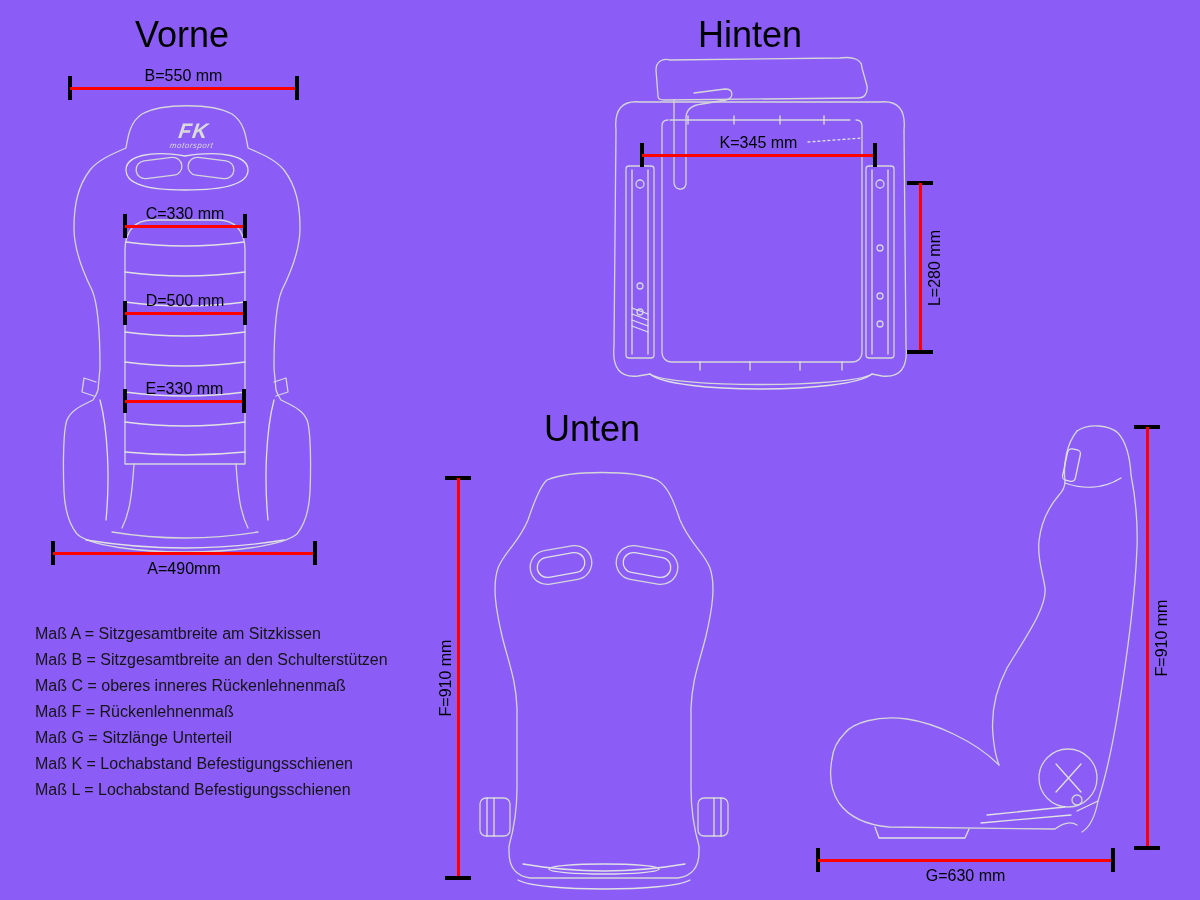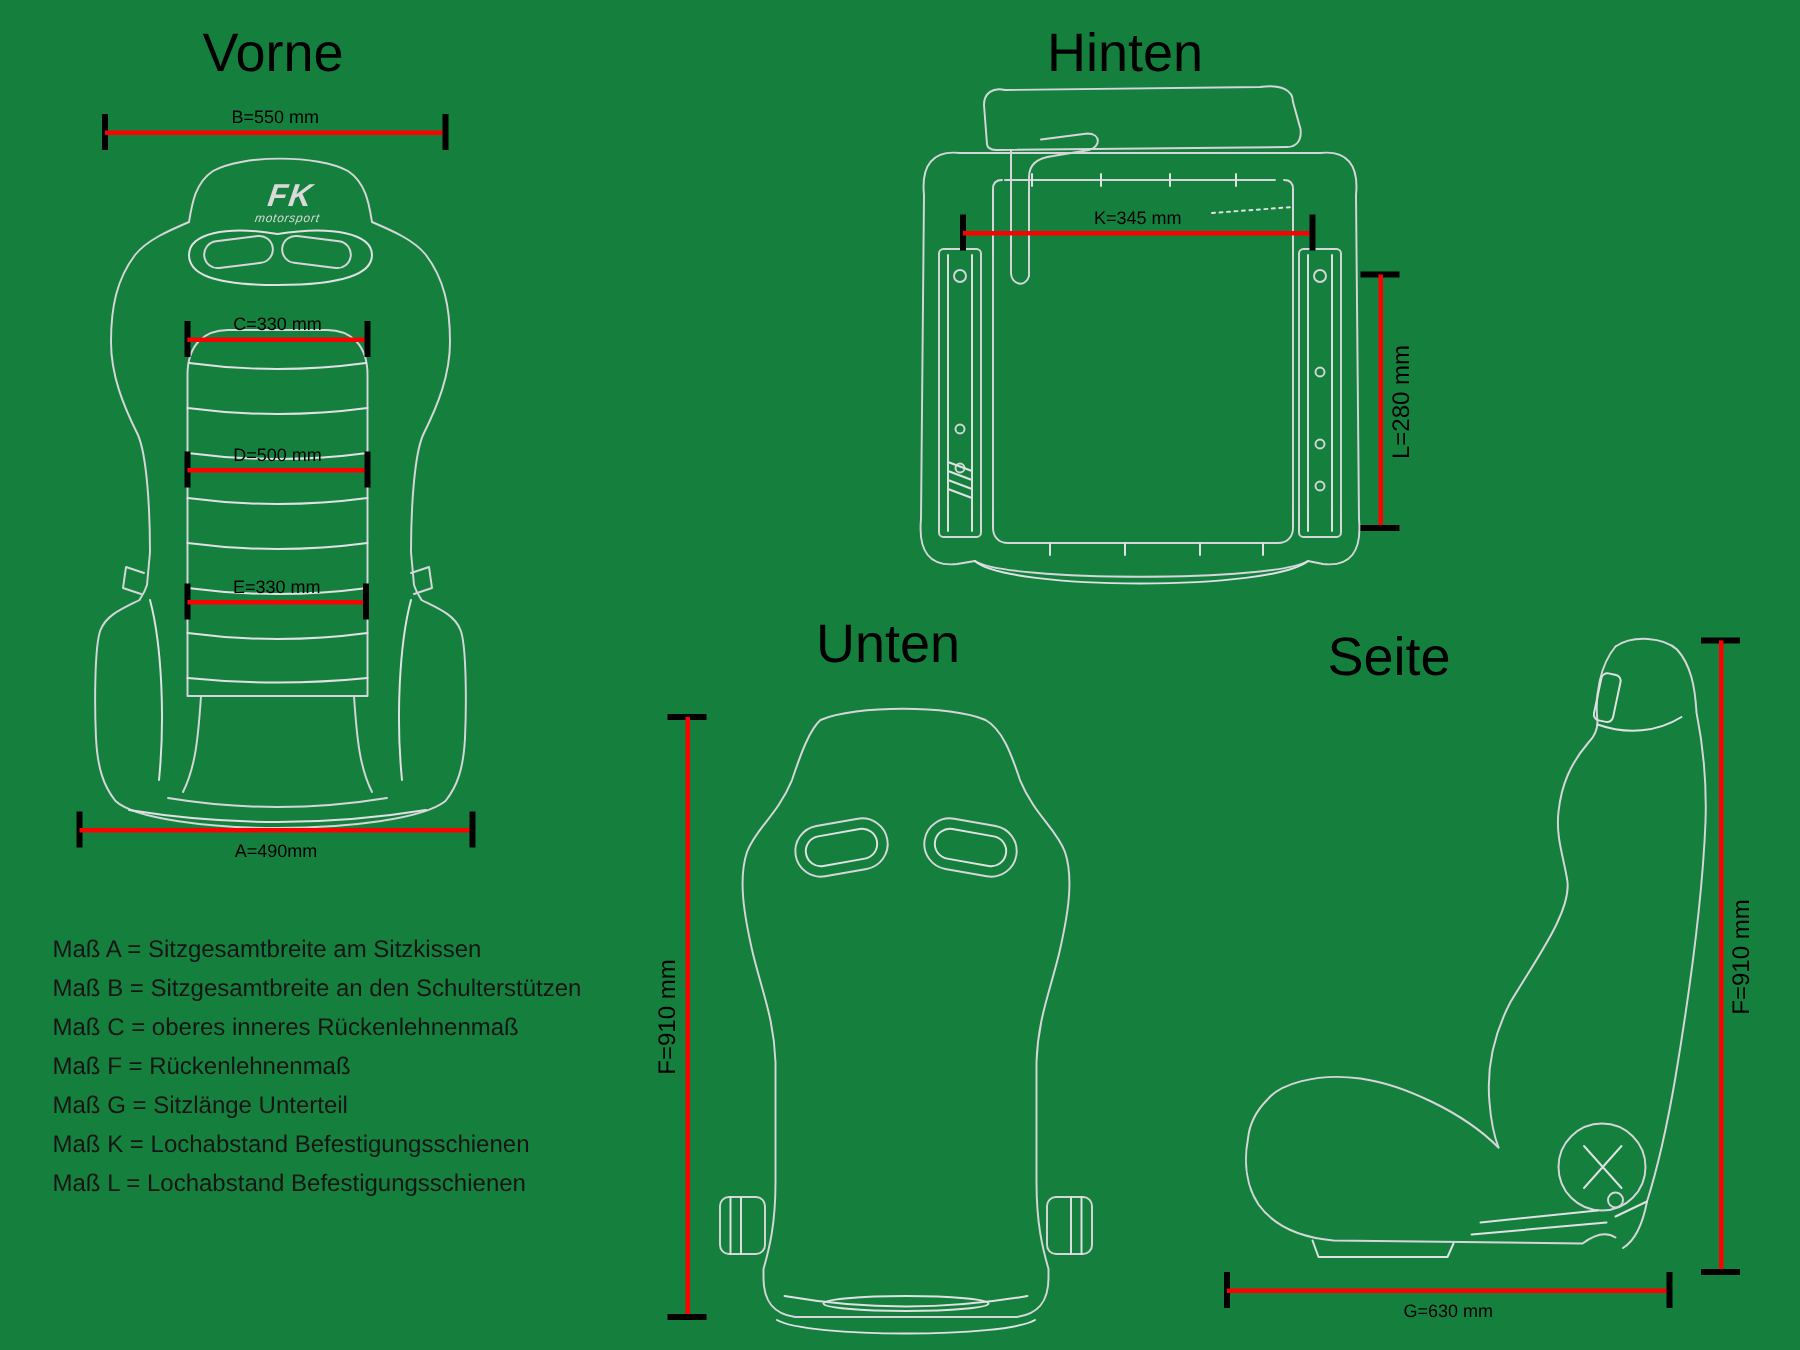--- a/index.html
+++ b/index.html
@@ -1,28 +1,28 @@
 <!DOCTYPE html>
 <html><head>
 <meta charset="utf-8">
 <style>
   *{margin:0;padding:0;box-sizing:border-box}
   html,body{background:#fff}
   body{font-family:"Liberation Sans",sans-serif;color:#000}
-  .canvas{position:relative;width:1200px;height:900px;background:#15803d;overflow:hidden}
+  .canvas{position:relative;width:1200px;height:900px;background:#8b5cf6;overflow:hidden}
 
   .view-title{position:absolute;width:260px;text-align:center;font-size:36px;font-weight:400;color:#000}
 
   
   .dimh{position:absolute;height:0}
   .dimh .line{position:absolute;left:0;right:0;top:-1.5px;height:3px;background:#ff0000}
   .dimh .tick{position:absolute;top:-12px;width:4px;height:24px;background:#000}
   .dimh .tick.l{left:-2px}
   .dimh .tick.r{right:-2px}
-  .dimh .lbl{position:absolute;left:0;right:0;text-align:center;font-size:12px;white-space:nowrap;color:#000}
+  .dimh .lbl{position:absolute;left:0;right:0;text-align:center;font-size:16px;white-space:nowrap;color:#000}
   .dimh .lbl.above{bottom:3px}
   .dimh .lbl.below{top:7px}
 
   
   .dimv{position:absolute;width:0}
   .dimv .line{position:absolute;top:0;bottom:0;left:-1.5px;width:3px;background:#ff0000}
   .dimv .tick{position:absolute;left:-13px;width:26px;height:4px;background:#000}
   .dimv .tick.t{top:-2px}
   .dimv .tick.b{bottom:-2px}
   .dimv .lbl{position:absolute;top:50%;font-size:16px;white-space:nowrap;color:#000}
@@ -181,21 +181,20 @@
     <path class="soft" d="M236 330 L236 368 M243 330 L243 368"></path>
   </svg>
 
   <div class="dimv" style="left:458px;top:478px;height:400px">
     <div class="tick t"></div>
     <div class="line"></div>
     <div class="tick b"></div>
     <span class="lbl left">F=910 mm</span>
   </div>
 
-  <div class="view-title" style="left:796px;top:417px">Seite</div>
 
   <svg class="drawing" style="left:815px;top:423px" width="325" height="437" viewBox="0 0 325 437">
 
     <path d="M262 8 C274 0 294 2 303 10 C312 20 315 34 316 52 C320 72 323 95 322 125 C320 175 312 235 302 295 C296 330 290 356 283 378 C280 394 275 404 267 409"></path>
 
     <path d="M262 8 C252 20 248 40 250 58 C250 64 248 68 244 72 C232 86 226 100 224 118 C222 136 228 150 230 165 C232 185 210 215 192 245 C180 268 176 290 178 312 C179 325 181 334 184 342"></path>
 
     <path class="soft" d="M250 60 C270 67 290 65 306 55"></path>
     <rect class="soft" x="250" y="26" width="13" height="32" rx="4" transform="rotate(12 256 42)"></rect>
 

